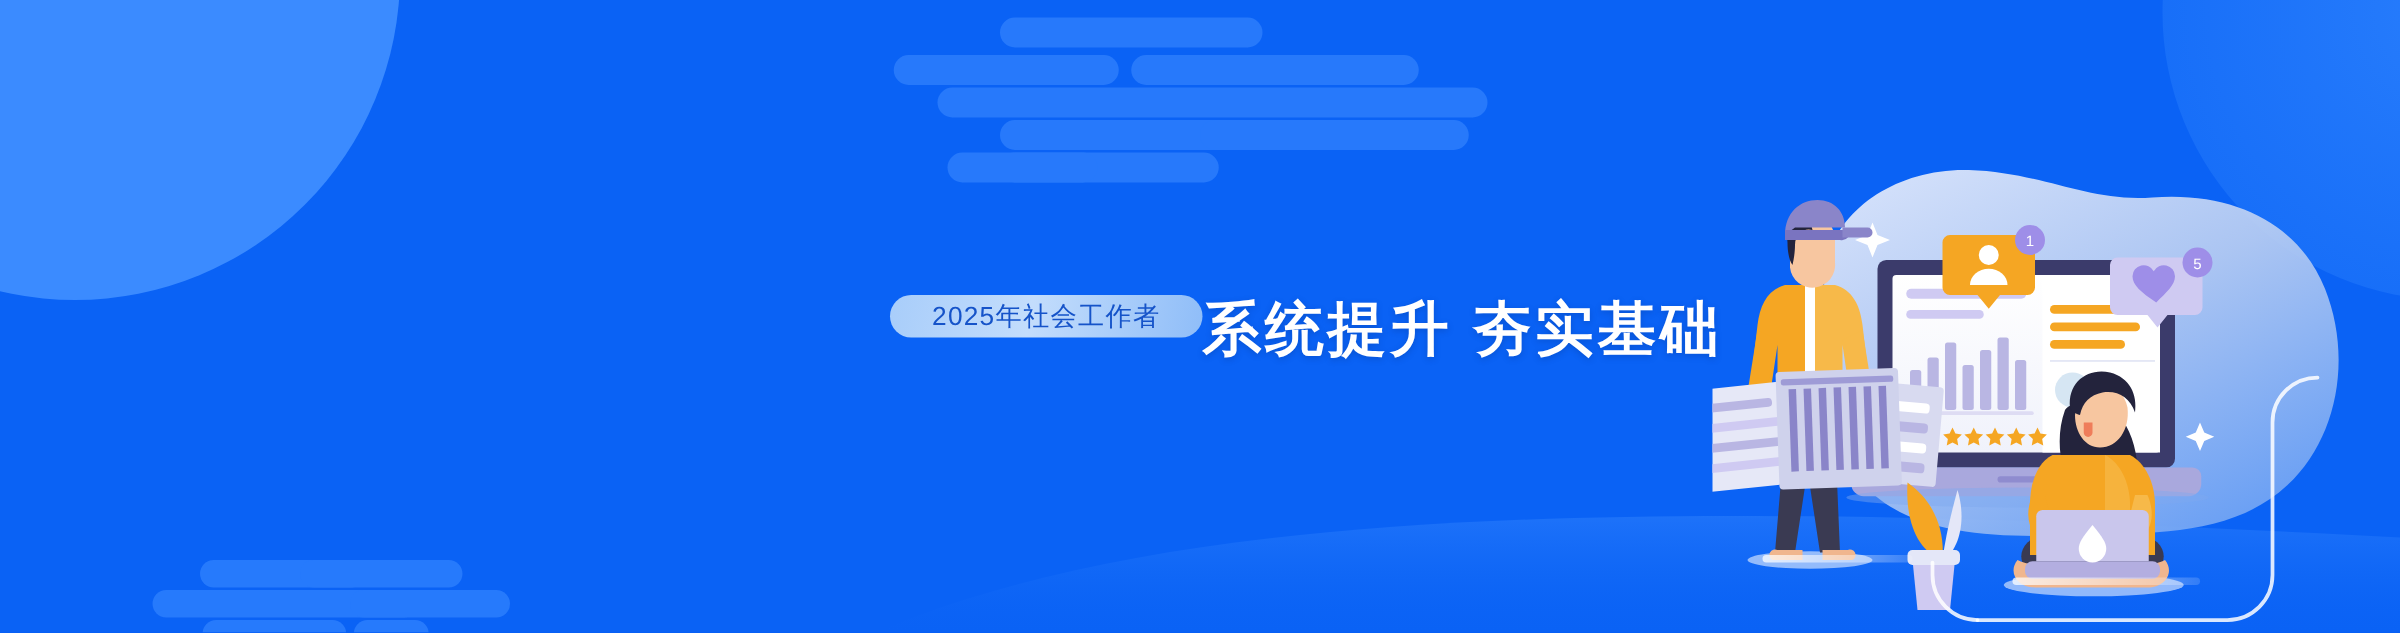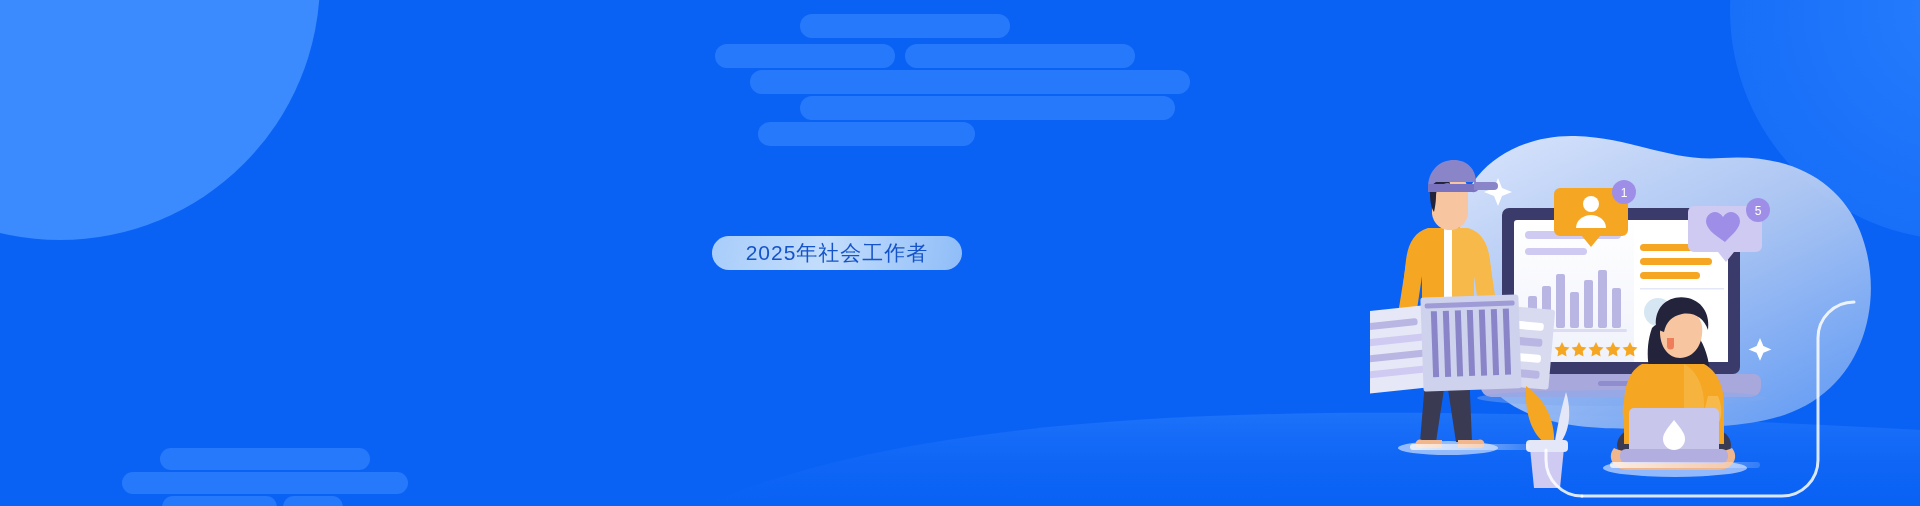--- a/index.html
+++ b/index.html
@@ -118,20 +118,21 @@
         <rect x="283" y="496" width="60" height="22" rx="11"></rect>
       </g>
     </svg>
   </div>
 
   <div id="text-block">
 
     <div id="badge">2025年社会工作者</div>
 
     <div id="headline">
+      <div class="head-line">系统提升 夯实基础</div>
     </div>
 
 
   </div>
 
   <div id="illustration">
     <svg width="550" height="410" viewBox="0 0 550 410" xmlns="http://www.w3.org/2000/svg">
       <defs>
         <linearGradient id="blobGrad" x1="0.15" y1="0" x2="0.85" y2="1">
           <stop offset="0%" stop-color="#e9eefb"></stop>

